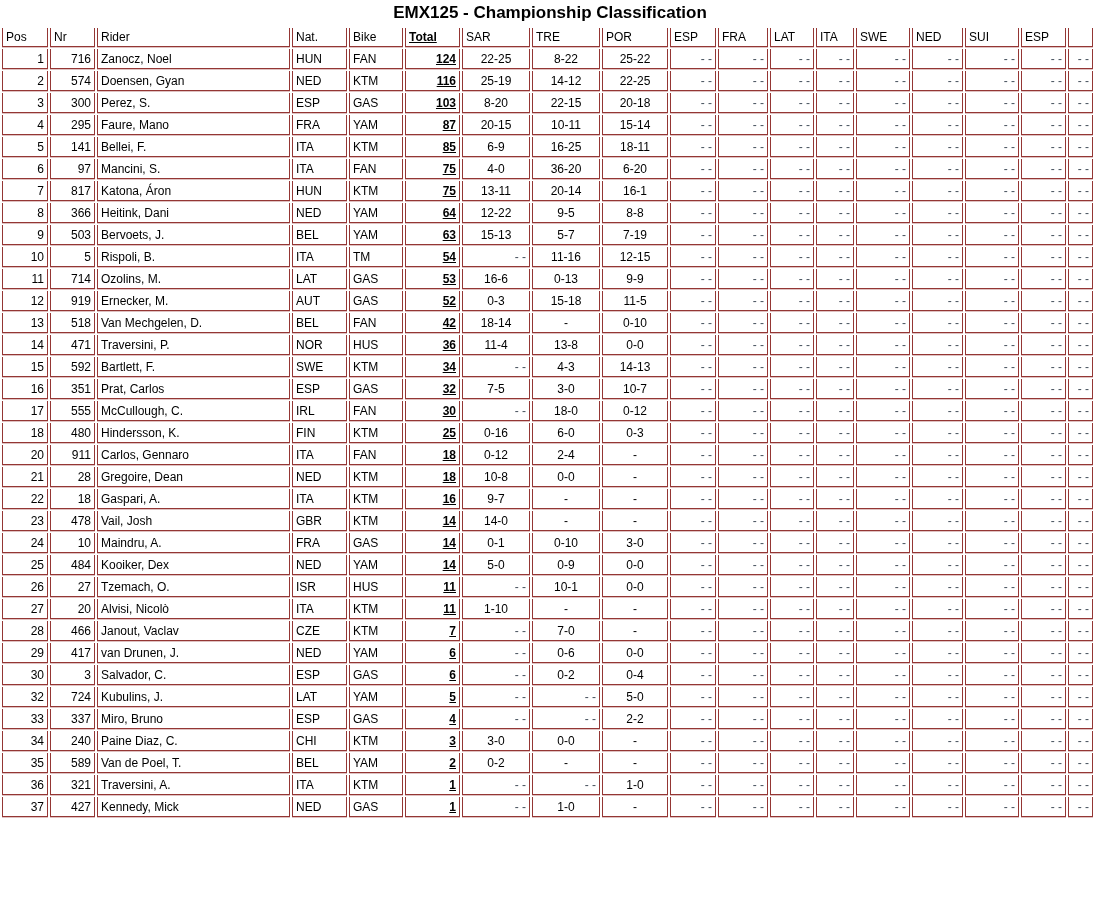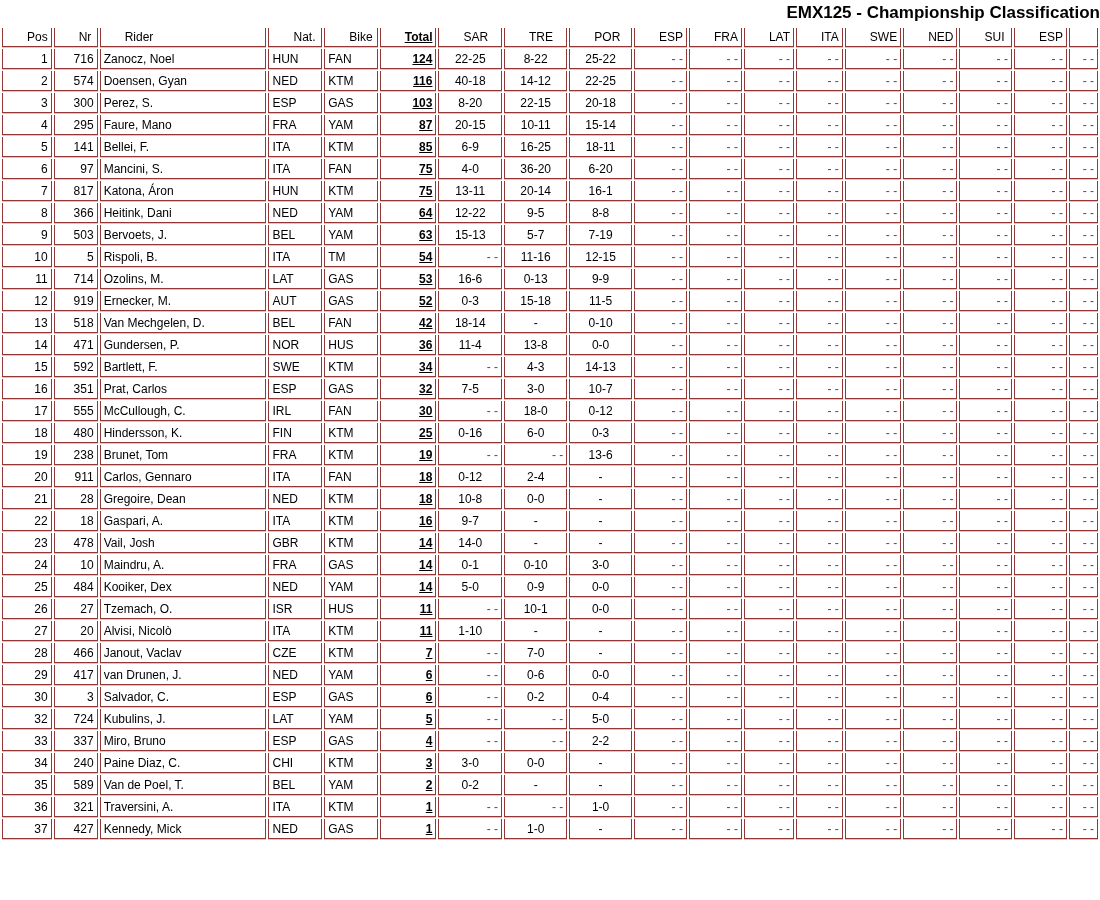--- a/index.html
+++ b/index.html
@@ -6,21 +6,21 @@
     margin: 0; padding: 0;
     width: 1100px; height: 900px;
     background: #ffffff;
     font-family: "Liberation Sans", sans-serif;
     overflow: hidden;
   }
   .title {
     margin: 0;
     padding-top: 3px;
     height: 23px;
-    text-align: right;
+    text-align: center;
     font-size: 17px;
     font-weight: bold;
     color: #000000;
   }
   table.classification {
     border-collapse: separate;
     border-spacing: 2px;
     table-layout: fixed;
     margin: 0;
   }
@@ -34,21 +34,20 @@
     color: #000000;
     white-space: nowrap;
     overflow: hidden;
     background: #ffffff;
   }
   th {
     height: 19px;
     line-height: 17px;
     font-weight: normal;
     text-align: left;
-    padding-left: 24px;
   }
   td {
     height: 20px;
     line-height: 18px;
   }
   .bold { font-weight: bold; text-decoration: underline; }
   .align-left   { text-align: left; }
   .align-right  { text-align: right; }
   .align-center { text-align: center; }
   td.noscore {
@@ -125,21 +124,21 @@
           <td class="noscore">- -</td>
           <td class="noscore">- -</td>
         </tr>
         <tr>
           <td class="align-right">2</td>
           <td class="align-right">574</td>
           <td class="align-left">Doensen, Gyan</td>
           <td class="align-left">NED</td>
           <td class="align-left">KTM</td>
           <td class="align-right bold">116</td>
-          <td class="align-center">40-18</td>
+          <td class="align-center">25-19</td>
           <td class="align-center">14-12</td>
           <td class="align-center">22-25</td>
           <td class="noscore">- -</td>
           <td class="noscore">- -</td>
           <td class="noscore">- -</td>
           <td class="noscore">- -</td>
           <td class="noscore">- -</td>
           <td class="noscore">- -</td>
           <td class="noscore">- -</td>
           <td class="noscore">- -</td>
@@ -361,21 +360,21 @@
           <td class="noscore">- -</td>
           <td class="noscore">- -</td>
           <td class="noscore">- -</td>
           <td class="noscore">- -</td>
           <td class="noscore">- -</td>
           <td class="noscore">- -</td>
         </tr>
         <tr>
           <td class="align-right">14</td>
           <td class="align-right">471</td>
-          <td class="align-left">Gundersen, P.</td>
+          <td class="align-left">Traversini, P.</td>
           <td class="align-left">NOR</td>
           <td class="align-left">HUS</td>
           <td class="align-right bold">36</td>
           <td class="align-center">11-4</td>
           <td class="align-center">13-8</td>
           <td class="align-center">0-0</td>
           <td class="noscore">- -</td>
           <td class="noscore">- -</td>
           <td class="noscore">- -</td>
           <td class="noscore">- -</td>
@@ -459,40 +458,20 @@
           <td class="noscore">- -</td>
           <td class="noscore">- -</td>
           <td class="noscore">- -</td>
           <td class="noscore">- -</td>
           <td class="noscore">- -</td>
           <td class="noscore">- -</td>
           <td class="noscore">- -</td>
           <td class="noscore">- -</td>
         </tr>
         <tr>
-          <td class="align-right">19</td>
-          <td class="align-right">238</td>
-          <td class="align-left">Brunet, Tom</td>
-          <td class="align-left">FRA</td>
-          <td class="align-left">KTM</td>
-          <td class="align-right bold">19</td>
-          <td class="noscore">- -</td>
-          <td class="noscore">- -</td>
-          <td class="align-center">13-6</td>
-          <td class="noscore">- -</td>
-          <td class="noscore">- -</td>
-          <td class="noscore">- -</td>
-          <td class="noscore">- -</td>
-          <td class="noscore">- -</td>
-          <td class="noscore">- -</td>
-          <td class="noscore">- -</td>
-          <td class="noscore">- -</td>
-          <td class="noscore">- -</td>
-        </tr>
-        <tr>
           <td class="align-right">20</td>
           <td class="align-right">911</td>
           <td class="align-left">Carlos, Gennaro</td>
           <td class="align-left">ITA</td>
           <td class="align-left">FAN</td>
           <td class="align-right bold">18</td>
           <td class="align-center">0-12</td>
           <td class="align-center">2-4</td>
           <td class="align-center">-</td>
           <td class="noscore">- -</td>

